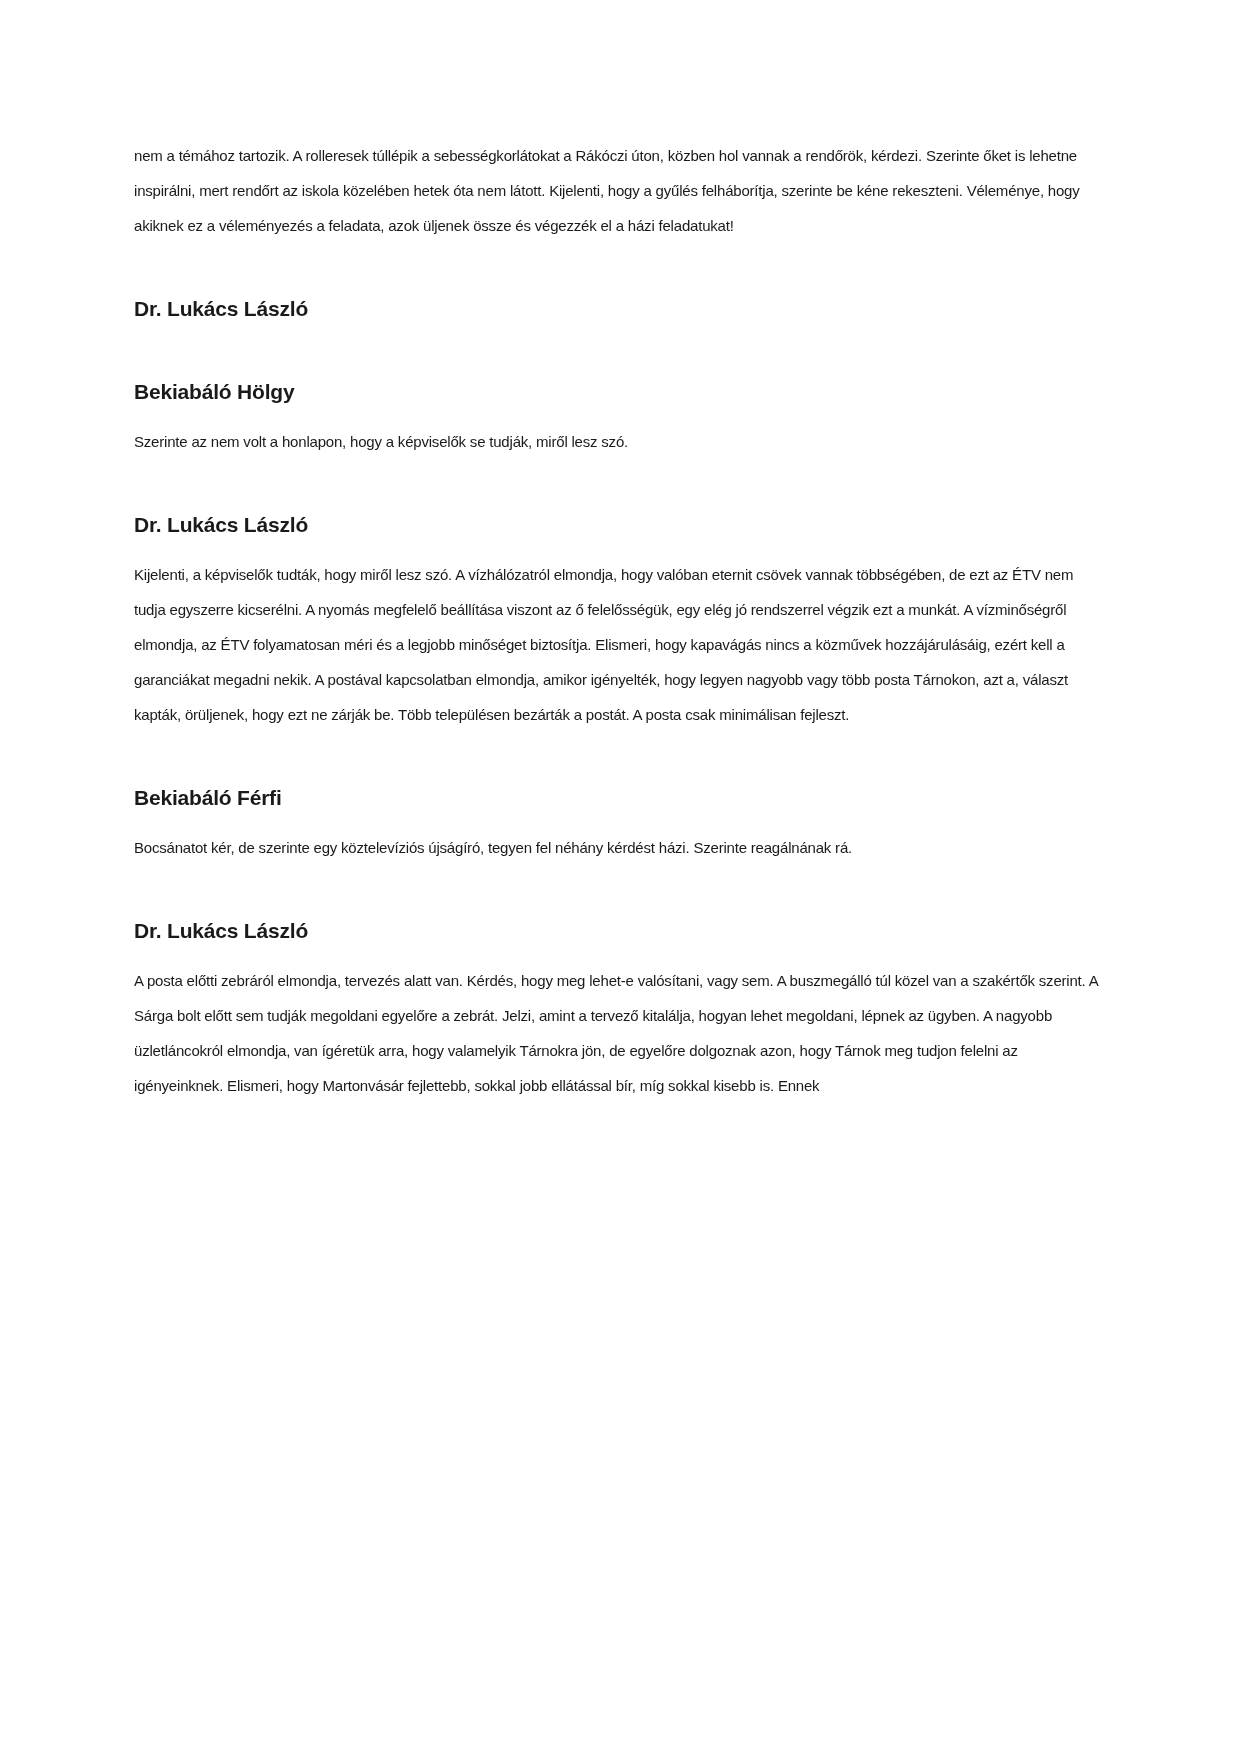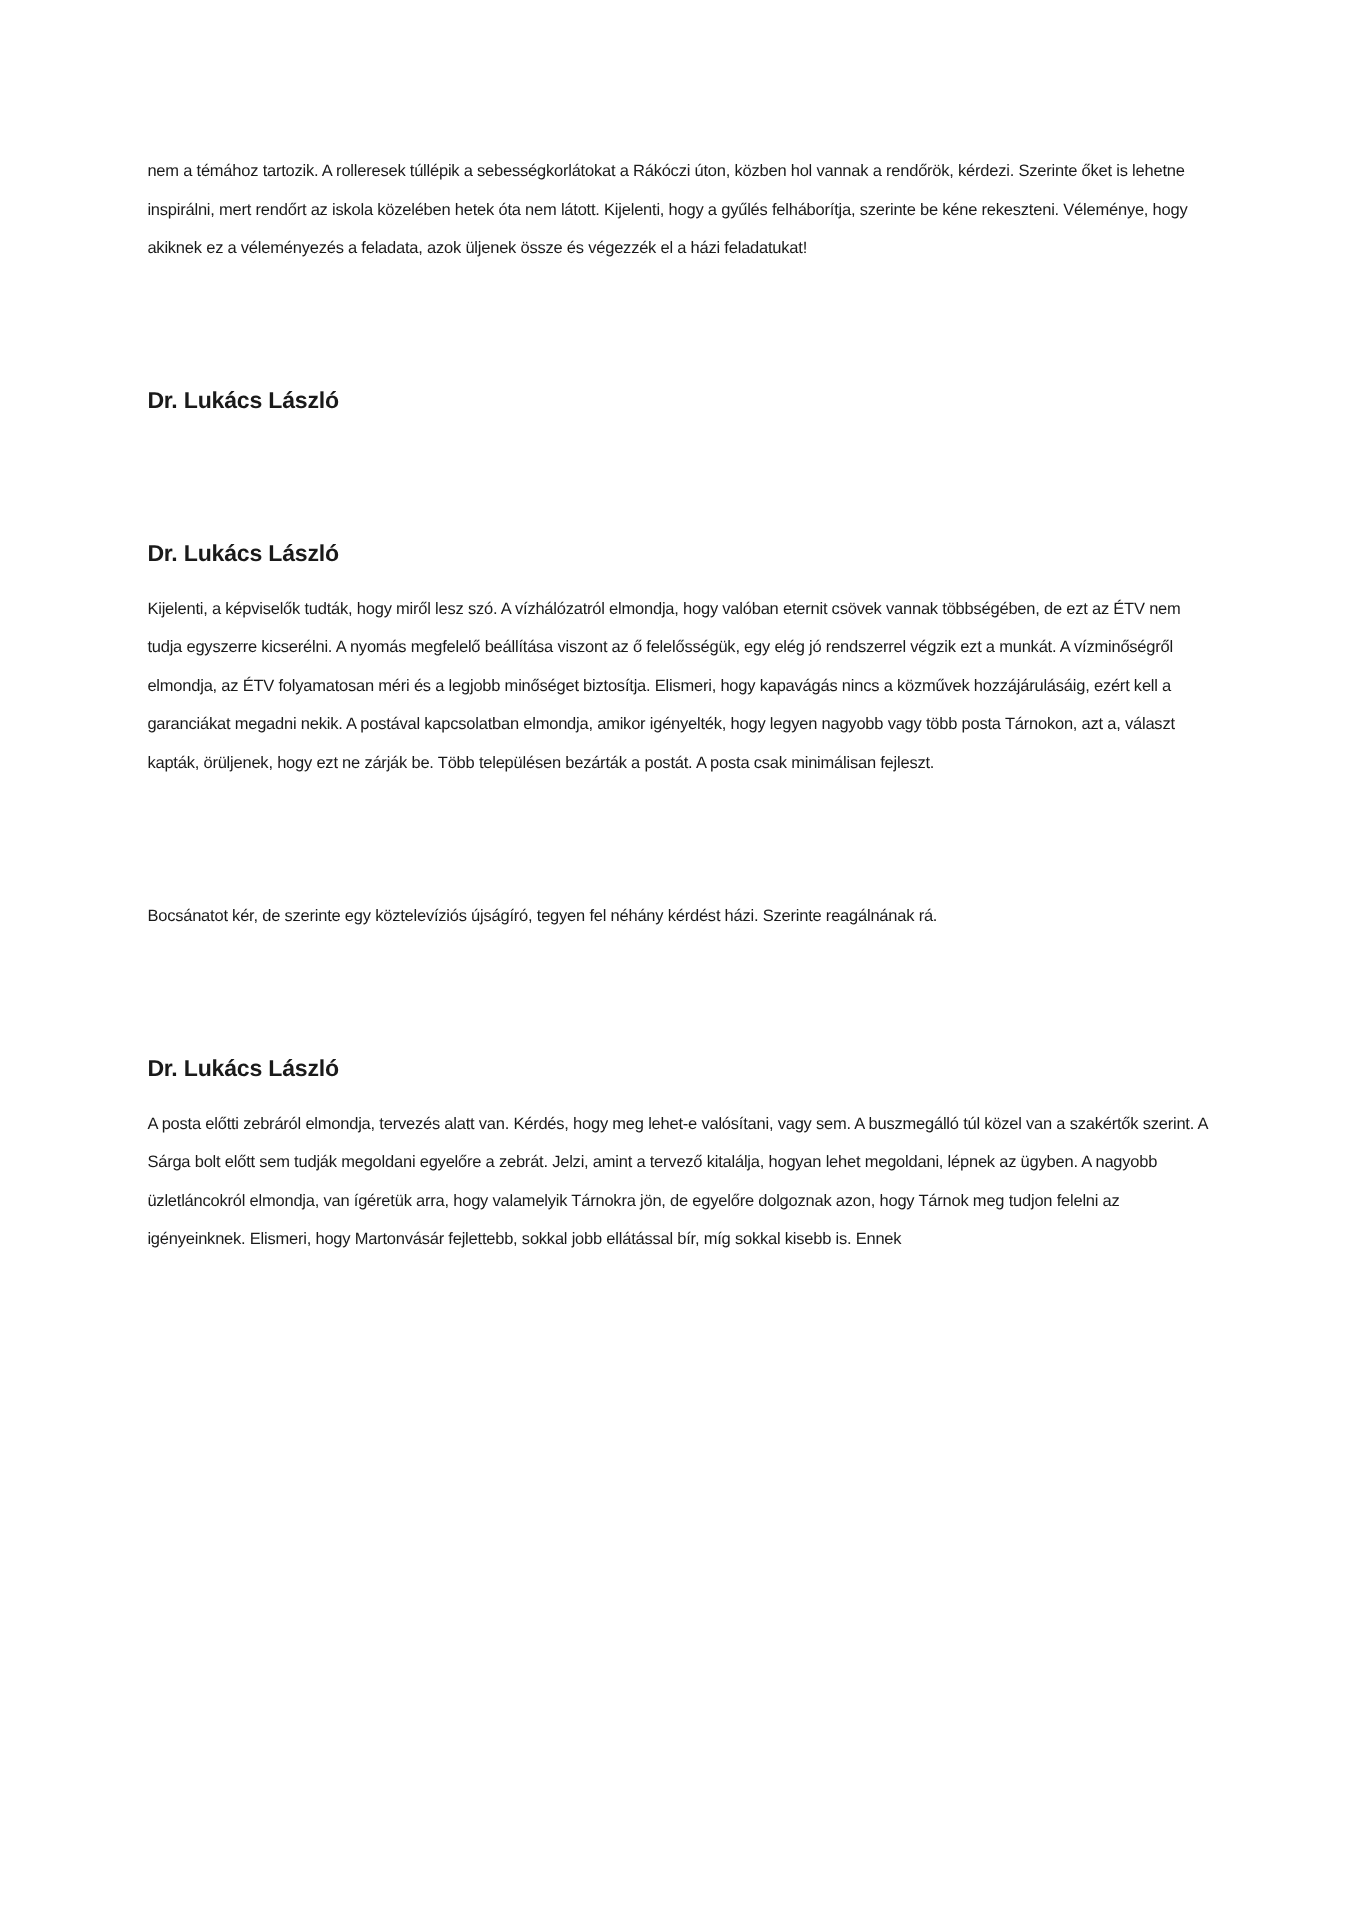--- a/index.html
+++ b/index.html
@@ -26,21 +26,21 @@
     width: 972px;
   }
   .para {
     margin: 0;
     font-size: 15px;
     line-height: 35px;
     letter-spacing: -0.2px;
     font-weight: 400;
   }
   .section {
-    margin-top: 104px;
+    margin-top: 48px;
   }
   .speaker {
     margin: 0 0 15px 0;
     font-size: 21px;
     line-height: 35px;
     letter-spacing: -0.2px;
     font-weight: 700;
   }
 </style>
 </head>
@@ -48,27 +48,32 @@
 
 <main class="page">
   <div class="content">
 
     <p class="para">nem a témához tartozik. A rolleresek túllépik a sebességkorlátokat a Rákóczi úton, közben hol vannak a rendőrök, kérdezi. Szerinte őket is lehetne inspirálni, mert rendőrt az iskola közelében hetek óta nem látott. Kijelenti, hogy a gyűlés felháborítja, szerinte be kéne rekeszteni. Véleménye, hogy akiknek ez a véleményezés a feladata, azok üljenek össze és végezzék el a házi feladatukat!</p>
 
     <section class="section">
       <h2 class="speaker">Dr. Lukács László</h2>
     </section>
 
+    <section class="section">
+      <h2 class="speaker">Bekiabáló Hölgy</h2>
+      <p class="para">Szerinte az nem volt a honlapon, hogy a képviselők se tudják, miről lesz szó.</p>
+    </section>
 
     <section class="section">
       <h2 class="speaker">Dr. Lukács László</h2>
       <p class="para">Kijelenti, a képviselők tudták, hogy miről lesz szó. A vízhálózatról elmondja, hogy valóban eternit csövek vannak többségében, de ezt az ÉTV nem tudja egyszerre kicserélni. A nyomás megfelelő beállítása viszont az ő felelősségük, egy elég jó rendszerrel végzik ezt a munkát. A vízminőségről elmondja,  az ÉTV folyamatosan méri és a legjobb minőséget biztosítja. Elismeri, hogy kapavágás nincs a közművek hozzájárulásáig, ezért kell a garanciákat megadni nekik. A postával kapcsolatban elmondja, amikor igényelték, hogy legyen nagyobb vagy több posta Tárnokon, azt a, választ kapták, örüljenek, hogy ezt ne zárják be. Több településen bezárták a postát. A posta csak minimálisan fejleszt.</p>
     </section>
 
     <section class="section">
+      <h2 class="speaker">Bekiabáló Férfi</h2>
       <p class="para">Bocsánatot kér, de szerinte egy köztelevíziós újságíró, tegyen fel néhány kérdést házi. Szerinte reagálnának rá.</p>
     </section>
 
     <section class="section">
       <h2 class="speaker">Dr. Lukács László</h2>
       <p class="para">A posta előtti zebráról elmondja, tervezés alatt van. Kérdés, hogy meg lehet-e valósítani, vagy sem. A buszmegálló túl közel van a szakértők szerint. A Sárga bolt előtt sem tudják megoldani egyelőre a zebrát. Jelzi, amint a tervező kitalálja, hogyan lehet megoldani, lépnek az ügyben. A nagyobb üzletláncokról elmondja, van ígéretük arra, hogy valamelyik Tárnokra jön, de egyelőre dolgoznak azon, hogy Tárnok meg tudjon felelni az igényeinknek. Elismeri, hogy Martonvásár fejlettebb, sokkal jobb ellátással bír, míg sokkal kisebb is. Ennek</p>
     </section>
 
   </div>
 </main>

